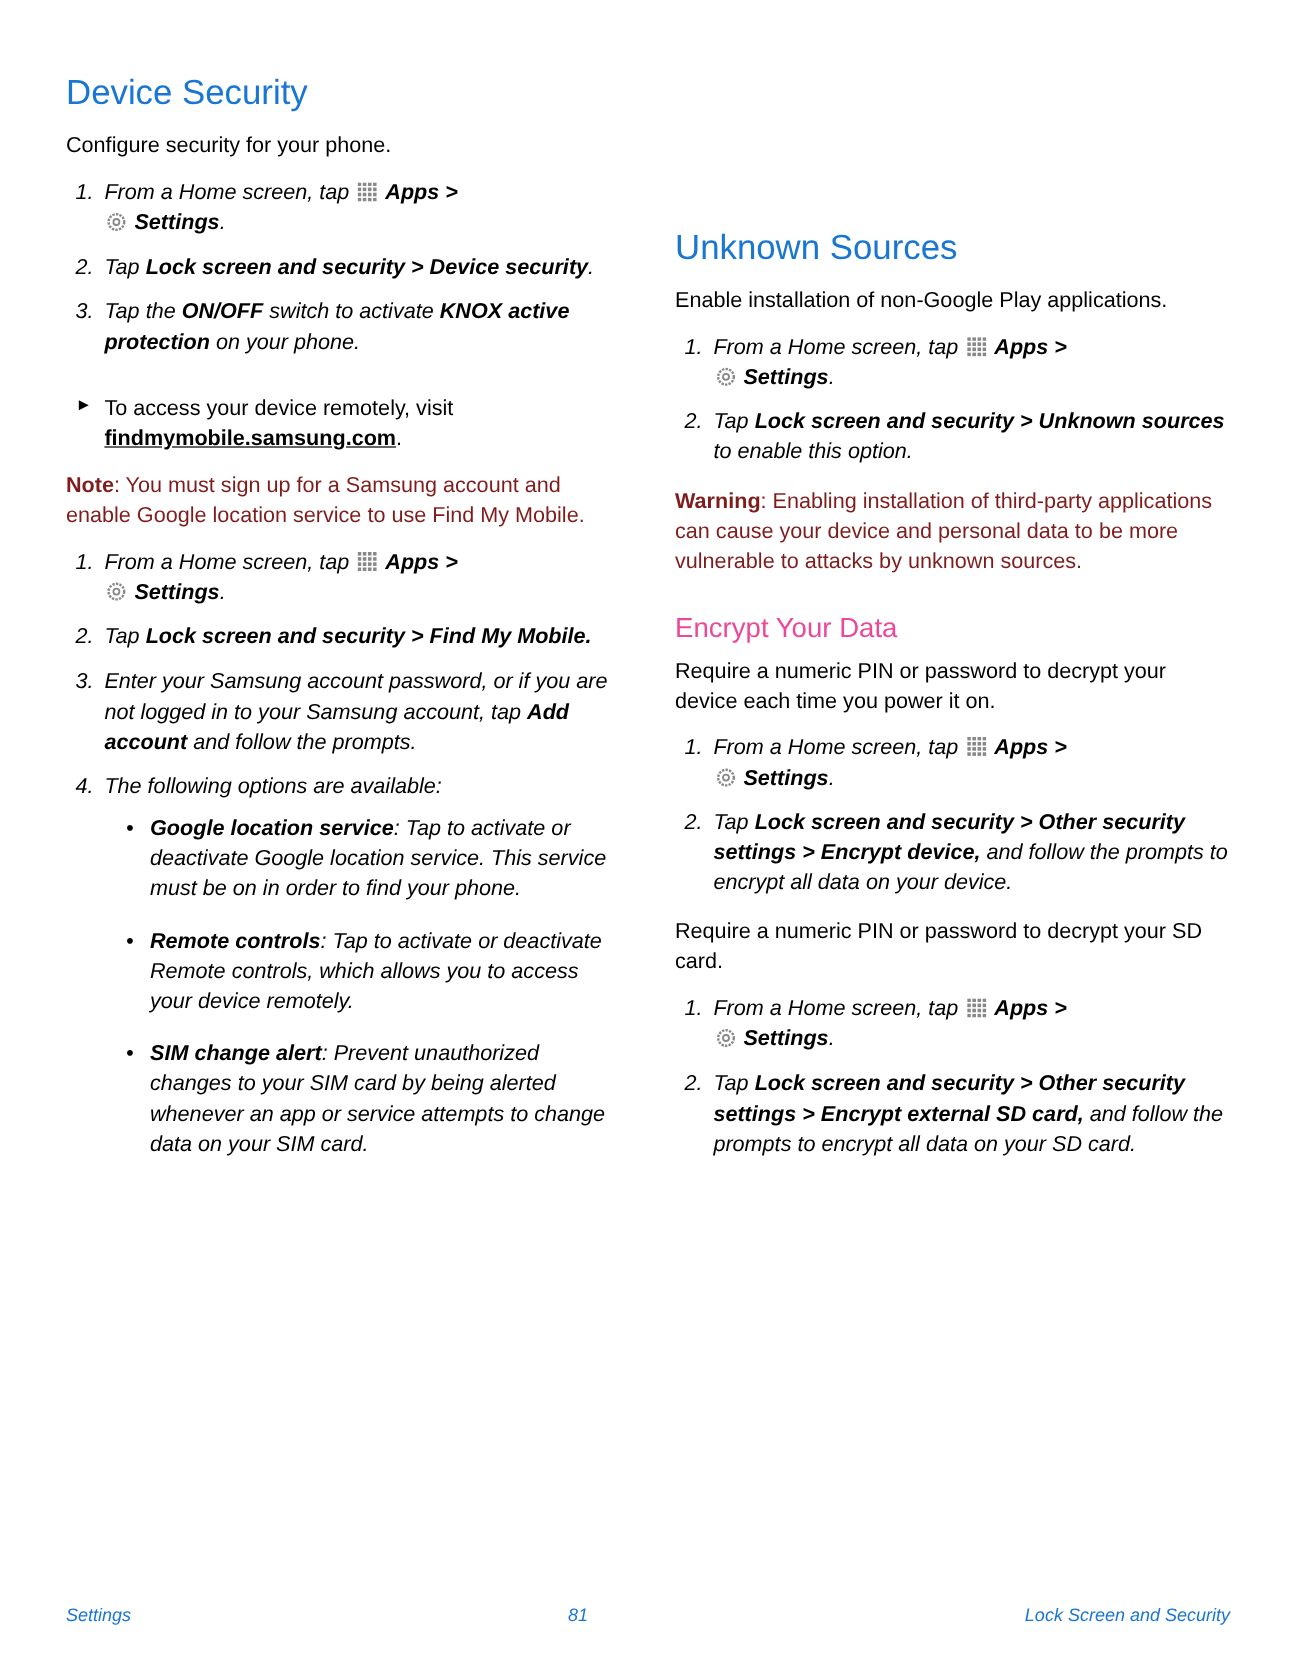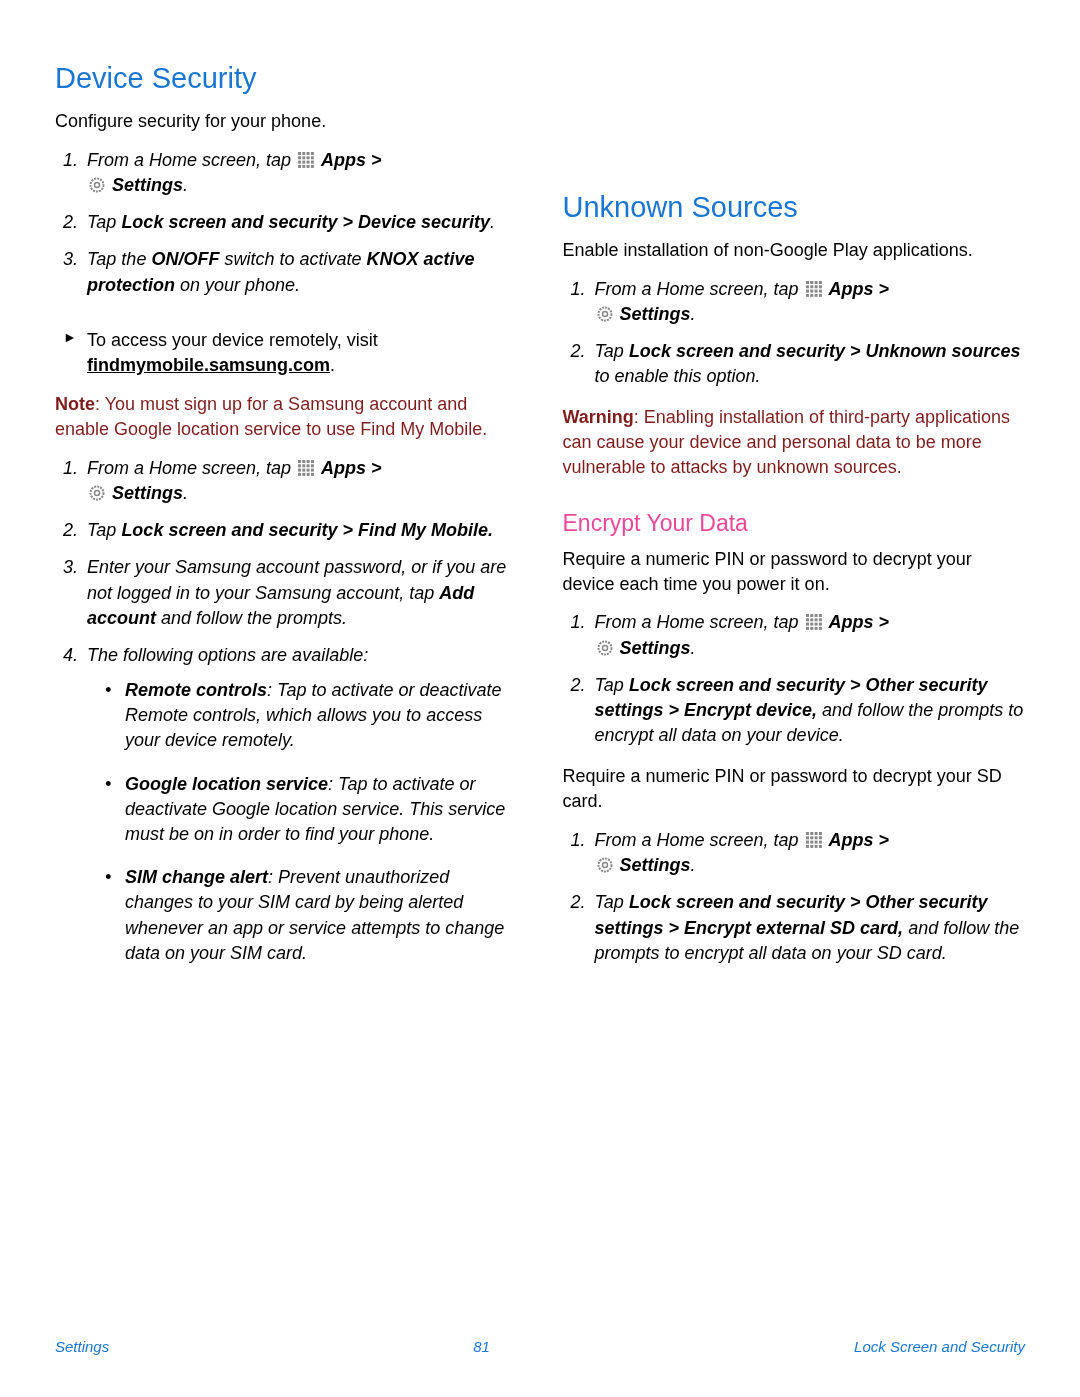--- a/index.html
+++ b/index.html
@@ -199,22 +199,22 @@
         </li>
         <li>
           <span>Tap </span><span class="b">Lock screen and security &gt; Find My Mobile.</span>
         </li>
         <li>
           <span>Enter your Samsung account password, or if you are not logged in to your Samsung account, tap </span><span class="b">Add account</span><span> and follow the prompts.</span>
         </li>
         <li>
           <span>The following options are available:</span>
           <ul class="bullets">
+            <li><span class="b">Google location service</span><span>: Tap to activate or deactivate Google location service. This service must be on in order to find your phone.</span></li>
             <li><span class="b">Remote controls</span><span>: Tap to activate or deactivate Remote controls, which allows you to access your device remotely.</span></li>
-            <li><span class="b">Google location service</span><span>: Tap to activate or deactivate Google location service. This service must be on in order to find your phone.</span></li>
             <li><span class="b">SIM change alert</span><span>: Prevent unauthorized changes to your SIM card by being alerted whenever an app or service attempts to change data on your SIM card.</span></li>
           </ul>
         </li>
       </ol>
     </div>
 
   </div>
 
   <div class="col">
 

